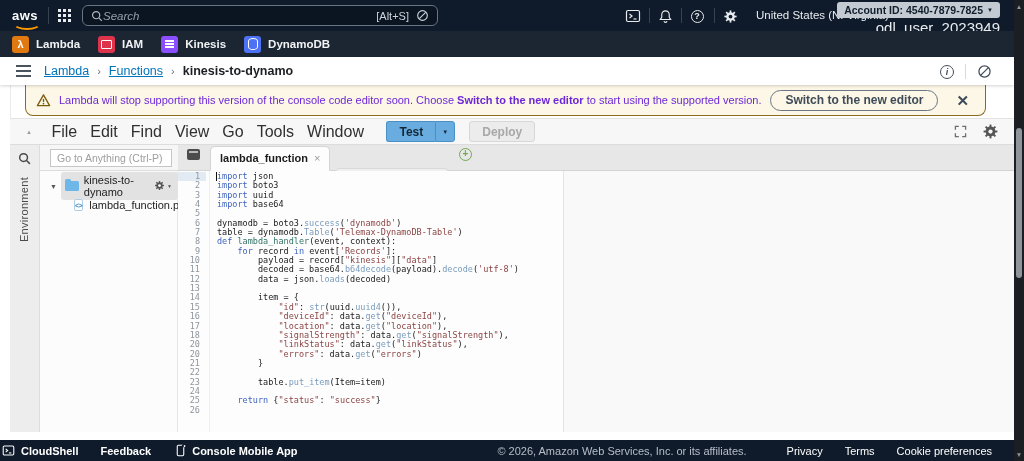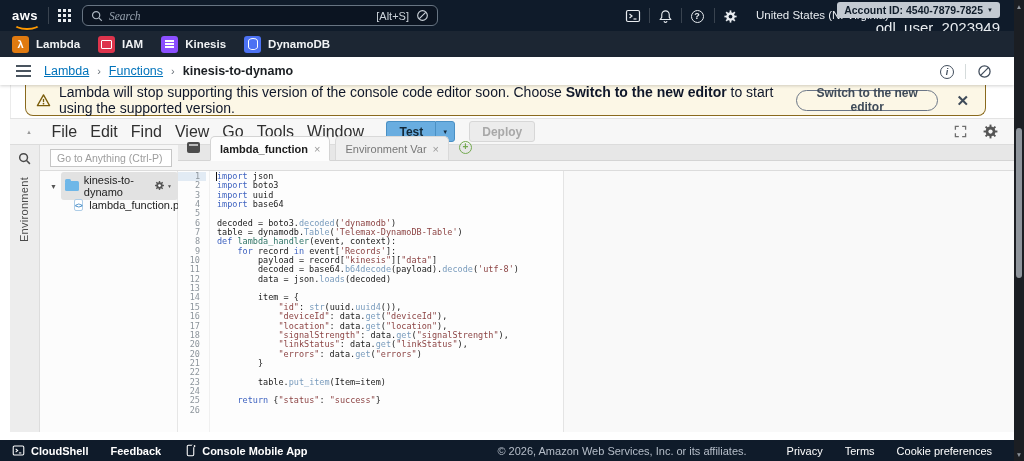--- a/index.html
+++ b/index.html
@@ -13,21 +13,21 @@
   .aws-text { color:#fff; font-weight:bold; font-size:13px; letter-spacing:.5px; }
   .aws-logo::after { content:""; position:absolute; left:1px; top:11px; width:24px; height:9px;
      border:2px solid transparent; border-bottom-color:var(--aws_orange,#ff9900); border-radius:50%; }
   .tn-divider { position:absolute; left:48px; top:7px; width:1px; height:17px; background:#39434f; }
   .grid-icon { position:absolute; left:58px; top:9px; width:14px; height:14px; }
   .dots { position:absolute; left:0; top:0; width:3px; height:3px; background:#e8ecf0;
      box-shadow:5px 0 #e8ecf0,10px 0 #e8ecf0,0 5px #e8ecf0,5px 5px #e8ecf0,10px 5px #e8ecf0,0 10px #e8ecf0,5px 10px #e8ecf0,10px 10px #e8ecf0; }
   .searchbox { position:absolute; left:82px; top:5px; width:356px; height:21px; background:#0b1421;
      border:1px solid #677482; border-radius:6px; display:flex; align-items:center; padding:0 8px; }
   .searchbox input { flex:1; background:transparent; border:none; outline:none; color:#dfe5ea;
-     font-size:11.5px; margin-left:6px; font-family:Liberation Serif, serif; }
+     font-size:11.5px; margin-left:0; font-family:Liberation Sans, sans-serif; }
   .searchbox input::placeholder { font-style:italic; color:#97a2ae; }
   .sb-shortcut { color:#cdd4db; font-size:11px; margin-right:7px; }
   .tn-ic { position:absolute; top:8px; width:16px; height:16px; display:flex; align-items:center; justify-content:center; }
   .tn-sep { position:absolute; top:8px; width:1px; height:15px; background:#39434f; }
   .help-circle { width:13px; height:13px; border:1.2px solid #e8ecf0; border-radius:50%; color:#e8ecf0;
      font-size:9px; font-weight:bold; display:flex; align-items:center; justify-content:center; }
   .region { position:absolute; left:756px; top:9px; color:#e8ecf0; font-size:11.5px; display:flex; align-items:center; gap:5px; }
   .caret-w { font-size:6px; color:#cfd6dd; }
   .account-box { position:absolute; right:14px; top:2px; height:16px; background:#c3cad2; border-radius:3px;
      display:flex; align-items:center; gap:4px; padding:0 7px; color:#101d2b; font-size:10.5px; font-weight:bold; }
@@ -60,21 +60,21 @@
   .cb-sep { width:1px; height:15px; background:#d5dbdb; }
 
   
   .content { position:absolute; left:0; top:85px; width:1014px; height:355px; background:#fff; }
   .gutter-line { position:absolute; left:10px; top:0; width:1px; height:33px; background:#ebebeb; }
 
   
   .banner { position:absolute; left:25px; top:0; width:961px; height:31px; background:var(--banner_bg,#fcf7e6);
      border:1px solid var(--banner_border,#8a6a1e); border-top:none; border-radius:0 0 8px 8px;
      display:flex; align-items:center; padding:0 10px; gap:8px; }
-  .banner-text { font-size:14px; color:#0f172a; }
+  .banner-text { font-size:11px; color:#6d28d9; }
   .banner-btn { margin-left:auto; height:21px; padding:0 14px; border:1.5px solid #6b7687; border-radius:12px;
      background:transparent; color:#3f4b59; font-weight:bold; font-size:12px; display:flex; align-items:center; cursor:pointer;
      font-family:"Liberation Sans",sans-serif; }
   .banner-x { font-size:15px; font-weight:bold; color:#3f4b59; margin:0 6px 0 10px; cursor:pointer; line-height:1; }
 
   
   .editor { position:absolute; left:10px; top:33px; width:1004px; height:322px; border-top:1px solid #e3e3e3; background:#fff; }
   .menubar { position:absolute; left:0; top:0; width:1004px; height:26px; background:#f7f7f7;
      border-bottom:1px solid #dcdcdc; display:flex; align-items:center; padding-left:16px; }
   .mb-caret { font-size:6px; color:#999; margin-right:13px; }
@@ -89,22 +89,22 @@
      color:#a8a8a8; font-weight:bold; font-size:12px; padding:0 12px; display:flex; align-items:center; cursor:default; }
   .mb-right { margin-left:auto; display:flex; align-items:center; gap:15px; padding-right:15px; }
 
   
   .toolrow { position:absolute; left:0; top:26px; width:1004px; height:26px; background:#f6f6f6; border-bottom:1px solid #dcdcdc; }
   .qcol { position:absolute; left:0; top:0; width:30px; height:26px; background:#ededed; border-right:1px solid #ddd;
      display:flex; align-items:center; justify-content:center; }
   .goto { position:absolute; left:40px; top:4px; width:122px; height:18px; border:1px solid #c6c6c6; background:#fff;
      font-size:10.5px; padding:0 6px; color:#444; outline:none; font-family:"Liberation Sans",sans-serif; }
   .goto::placeholder { color:#9e9e9e; }
-  .tabstrip { position:absolute; left:168px; top:0; width:836px; height:16px; background:#e7e7e7;
-     border-bottom:1px solid #d4d4d4; display:flex; align-items:flex-end; }
+  .tabstrip { position:absolute; left:168px; top:0; width:836px; height:26px; background:#e7e7e7;
+     border-bottom:1px solid #d4d4d4; display:flex; align-items:center; }
   .tablist-ic { position:relative; width:13px; height:11px; background:#4c4c4c; border-radius:2px; margin:0 10px 7px 9px; cursor:pointer; }
   .tablist-ic::after { content:""; position:absolute; left:2px; top:2px; right:2px; height:2px; background:#b9b9b9; }
   .etab { height:25px; display:flex; align-items:center; padding:0 9px; border-radius:5px 5px 0 0;
      font-size:11px; cursor:pointer; }
   .etab.active { background:#fdfdfd; border:1px solid #d4d4d4; border-bottom:1px solid #fdfdfd; margin-bottom:-1px;
      color:#1c1c1c; font-weight:bold; }
   .etab.inactive { background:#efefef; border:1px solid #d9d9d9; border-bottom:none; color:#777; margin-left:5px; height:24px;margin-top:44px; }
   .etab-close { margin-left:6px; color:#9b9b9b; font-size:11px; font-weight:normal; }
   .plus-ic { width:13px; height:13px; border:1.5px solid var(--tab_green,#74a951); border-radius:50%;
      color:var(--tab_green,#74a951); font-size:10px; font-weight:bold; line-height:10px; text-align:center; margin:0 0 6px 10px; cursor:pointer; }
@@ -141,21 +141,21 @@
   .ct { white-space:pre; padding-left:11px; color:#222; }
   .tk-p { color:#222; }
   .tk-k { color:var(--code_keyword,#3f63c0); }
   .tk-s { color:var(--code_string,#8d4545); }
   .tk-m { color:var(--code_method,#7a9cbd); }
   .tk-f { color:var(--code_funcdef,#2f7466); }
   .cursor { position:absolute; left:38px; top:1px; width:1.2px; height:9px; background:#111; }
 
   
   .footer { position:absolute; left:0; top:440px; width:1014px; height:21px; background:var(--nav_bg,#0f1b2a);
-     display:flex; align-items:center; padding:0 22px 0 12px; color:#fff; font-size:11px; }
+     display:flex; align-items:center; padding:0 22px 0 2px; color:#fff; font-size:11px; }
   .f-item { display:flex; align-items:center; gap:6px; cursor:pointer; font-weight:600; }
   .f-gap1 { margin-left:22px; } .f-gap2 { margin-left:24px; }
   .f-copy { margin-left:auto; color:#b6bec9; font-weight:normal; margin-right:18px; }
   .f-link { font-weight:normal; margin-left:22px; cursor:pointer; }
 
   
   .vscroll { position:absolute; right:0; top:0; width:10px; height:461px; background:#1b1e23; z-index:50; }
   .vs-up, .vs-dn { position:absolute; left:0; width:10px; text-align:center; color:#8d939a; font-size:6.5px; cursor:pointer; }
   .vs-up { top:3px; } .vs-dn { bottom:3px; }
   .vs-thumb { position:absolute; left:2px; top:128px; width:6px; height:150px; background:#8f959c; border-radius:3px; cursor:pointer; }
@@ -411,21 +411,21 @@
               <div class="cl">
                 <span class="ln">4</span>
                 <span class="ct"><span class="tk-k">import</span><span class="tk-p"> base64</span></span>
               </div>
               <div class="cl">
                 <span class="ln">5</span>
                 <span class="ct"></span>
               </div>
               <div class="cl">
                 <span class="ln">6</span>
-                <span class="ct"><span class="tk-p">decoded = boto3.</span><span class="tk-m">decoded</span><span class="tk-p">(</span><span class="tk-s">'dynamodb'</span><span class="tk-p">)</span></span>
+                <span class="ct"><span class="tk-p">dynamodb = boto3.</span><span class="tk-m">success</span><span class="tk-p">(</span><span class="tk-s">'dynamodb'</span><span class="tk-p">)</span></span>
               </div>
               <div class="cl">
                 <span class="ln">7</span>
                 <span class="ct"><span class="tk-p">table = dynamodb.</span><span class="tk-m">Table</span><span class="tk-p">(</span><span class="tk-s">'Telemax-DynamoDB-Table'</span><span class="tk-p">)</span></span>
               </div>
               <div class="cl">
                 <span class="ln">8</span>
                 <span class="ct"><span class="tk-k">def</span><span class="tk-p"> </span><span class="tk-f">lambda_handler</span><span class="tk-p">(event, context):</span></span>
               </div>
               <div class="cl">

